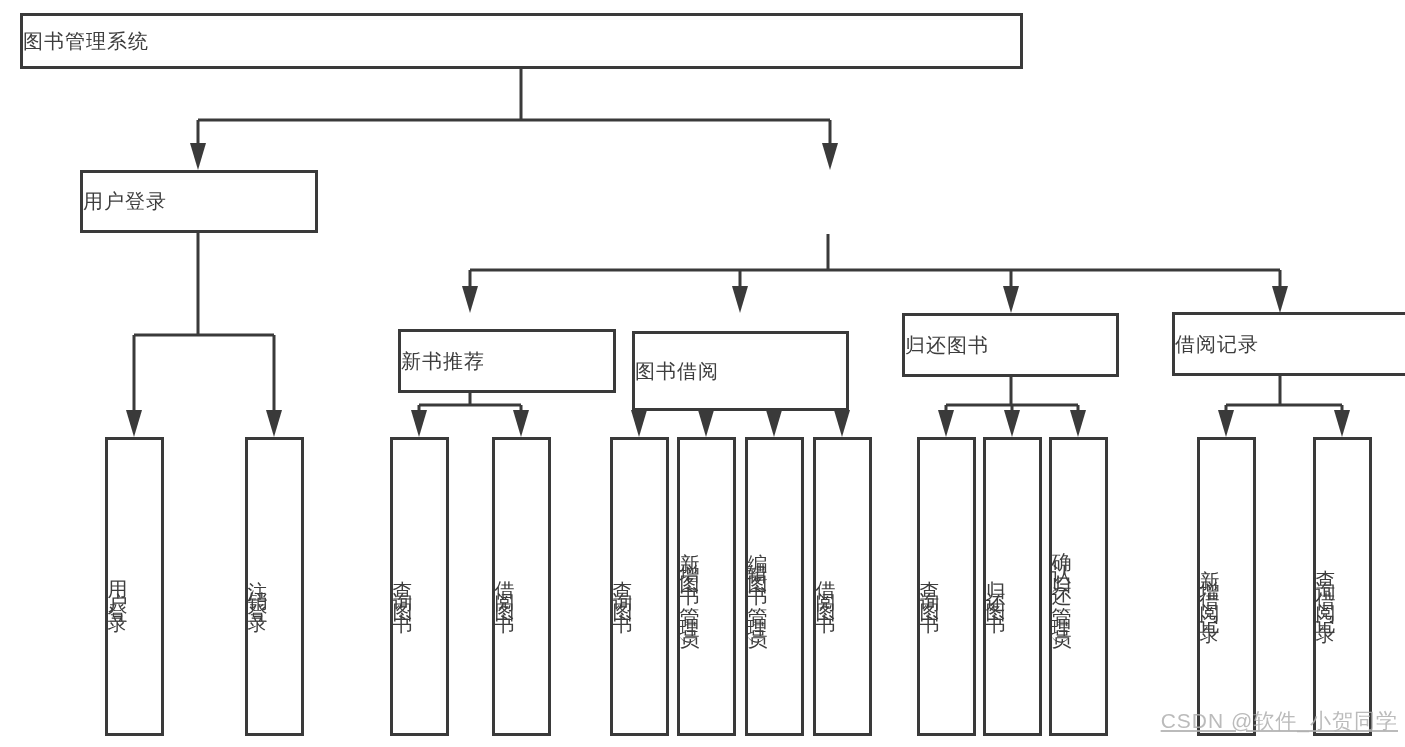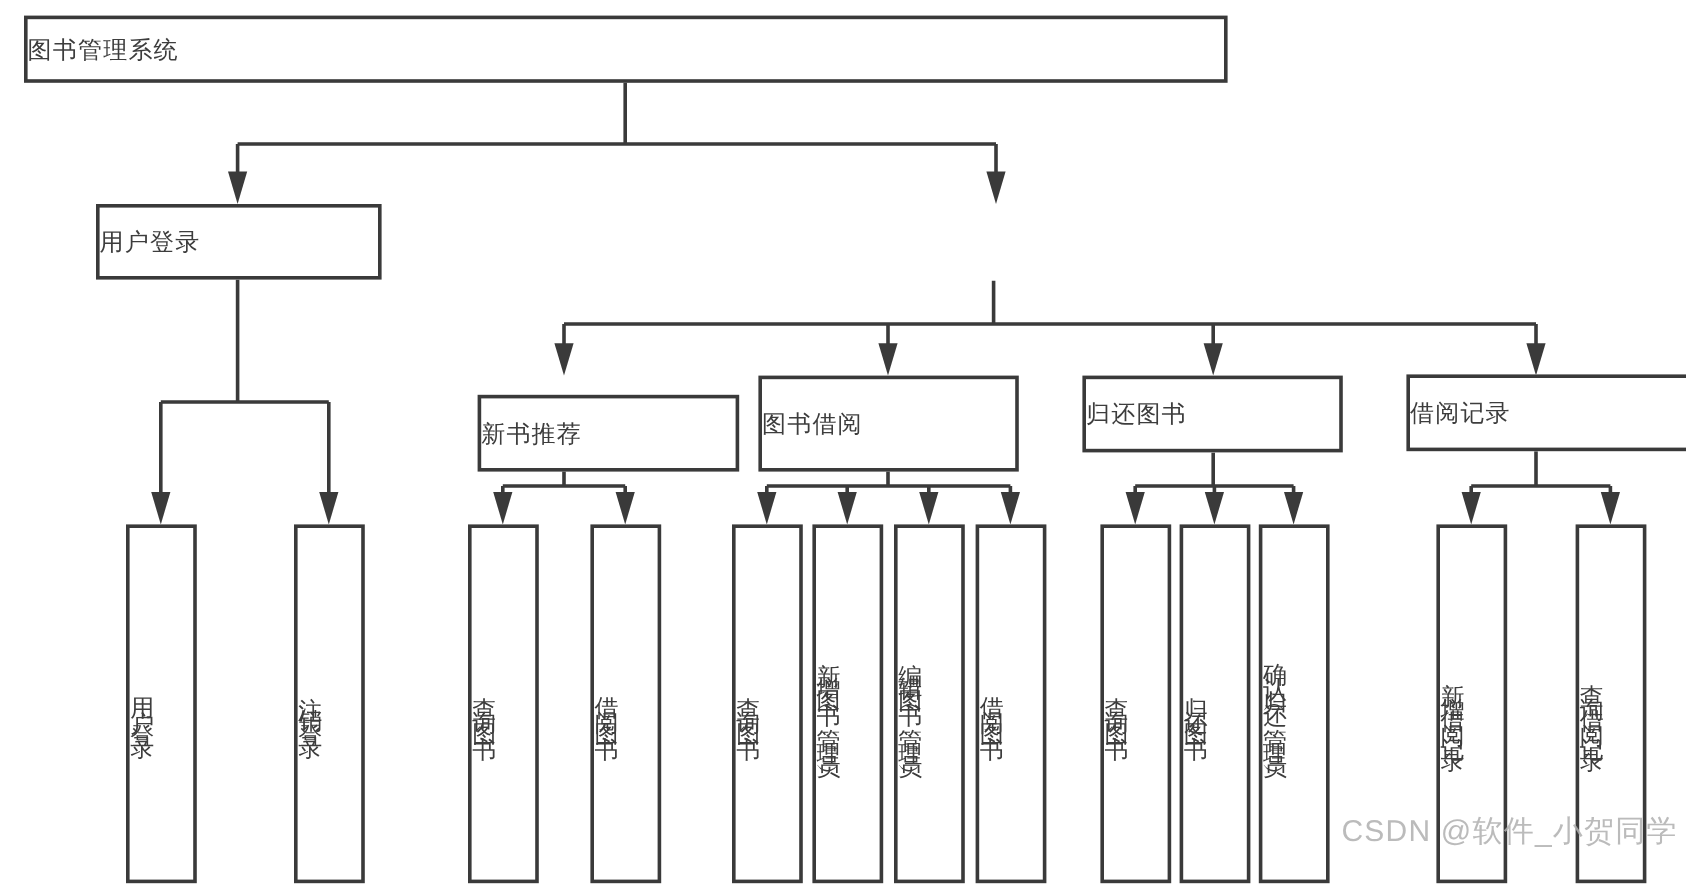--- a/index.html
+++ b/index.html
@@ -49,46 +49,47 @@
     font-size: 20px;
     letter-spacing: 11px;
     line-height: 1;
     white-space: nowrap;
   }
   
   .n-root            { left: 20px;   top: 13px;  width: 1003px; height: 56px; }
   .n-user-login      { left: 80px;   top: 170px; width: 238px;  height: 63px; }
   .n-book-mgmt       { left: 712px;  top: 170px; width: 234px;  height: 64px; }
   .n-new-book        { left: 362px;  top: 329px; width: 218px;  height: 64px; margin-left: 36px; }
-  .n-book-borrow     { left: 632px;  top: 313px; width: 217px;  height: 80px; }
+  .n-book-borrow     { left: 632px;  top: 331px; width: 217px;  height: 80px; }
   .n-current-borrow  { left: 902px;  top: 313px; width: 217px;  height: 64px; }
   .n-borrow-record   { left: 1172px; top: 312px; width: 242px;  height: 64px; }
   
   .n-a1 { left: 105px; }
   .n-a2 { left: 245px; }
   .n-b1 { left: 390px; }
   .n-b2 { left: 492px; }
   .n-c1 { left: 610px; }
   .n-c2 { left: 677px; }
   .n-c3 { left: 745px; }
   .n-c4 { left: 813px; }
   .n-d1 { left: 917px; }
   .n-d2 { left: 983px; }
   .n-d3 { left: 1049px; }
   .n-e1 { left: 1197px; }
   .n-e2 { left: 1313px; }
   .watermark {
     position: absolute;
     right: 7px;
-    top: 676px;
-    font-size: 25px;
+    top: 707px;
+    font-size: 21px;
     color: rgba(175, 175, 175, 0.85);
     letter-spacing: 1px;
     z-index: 3;
     white-space: nowrap;
+    text-decoration: underline;
   }
 </style>
 </head>
 <body>
 
 <div class="canvas">
 
   <svg class="connector-layer" viewBox="0 0 1405 747" xmlns="http://www.w3.org/2000/svg">
     <g stroke="#3a3a3a" stroke-width="3" fill="none">
 

